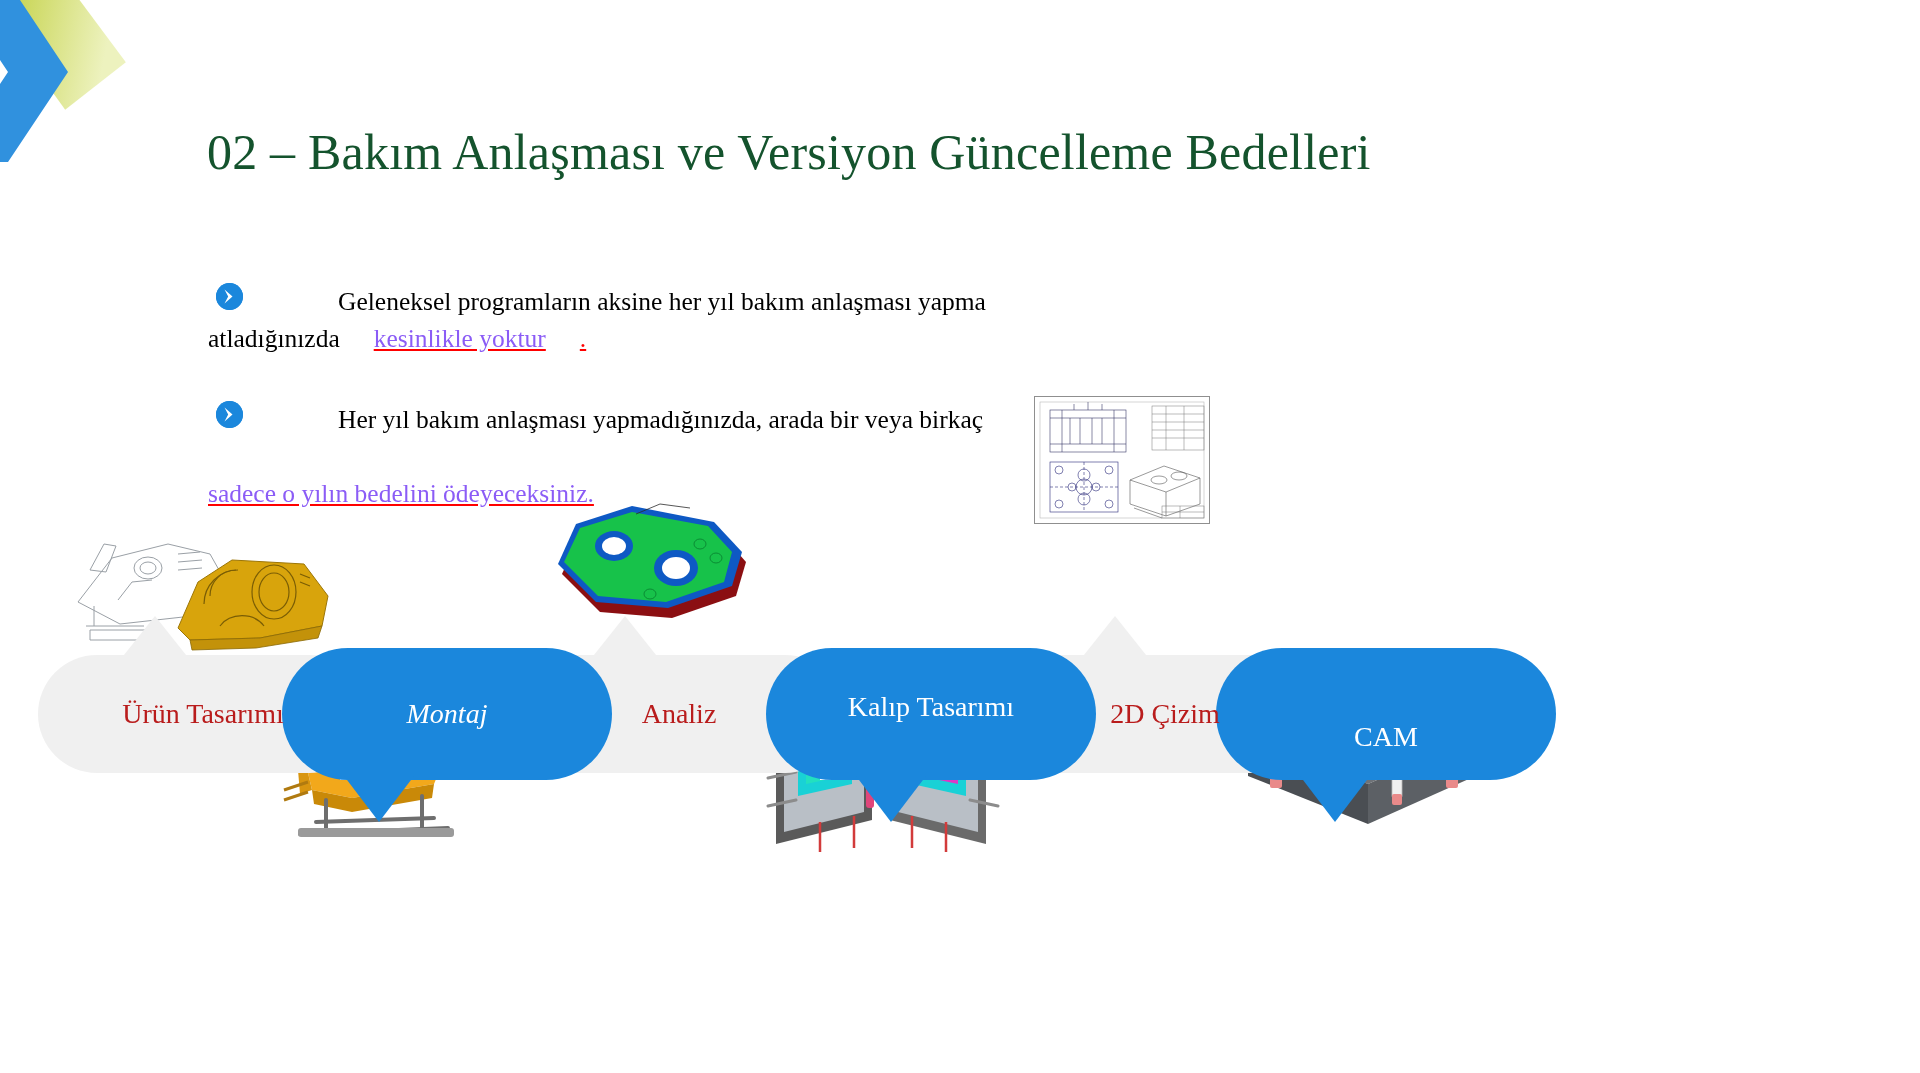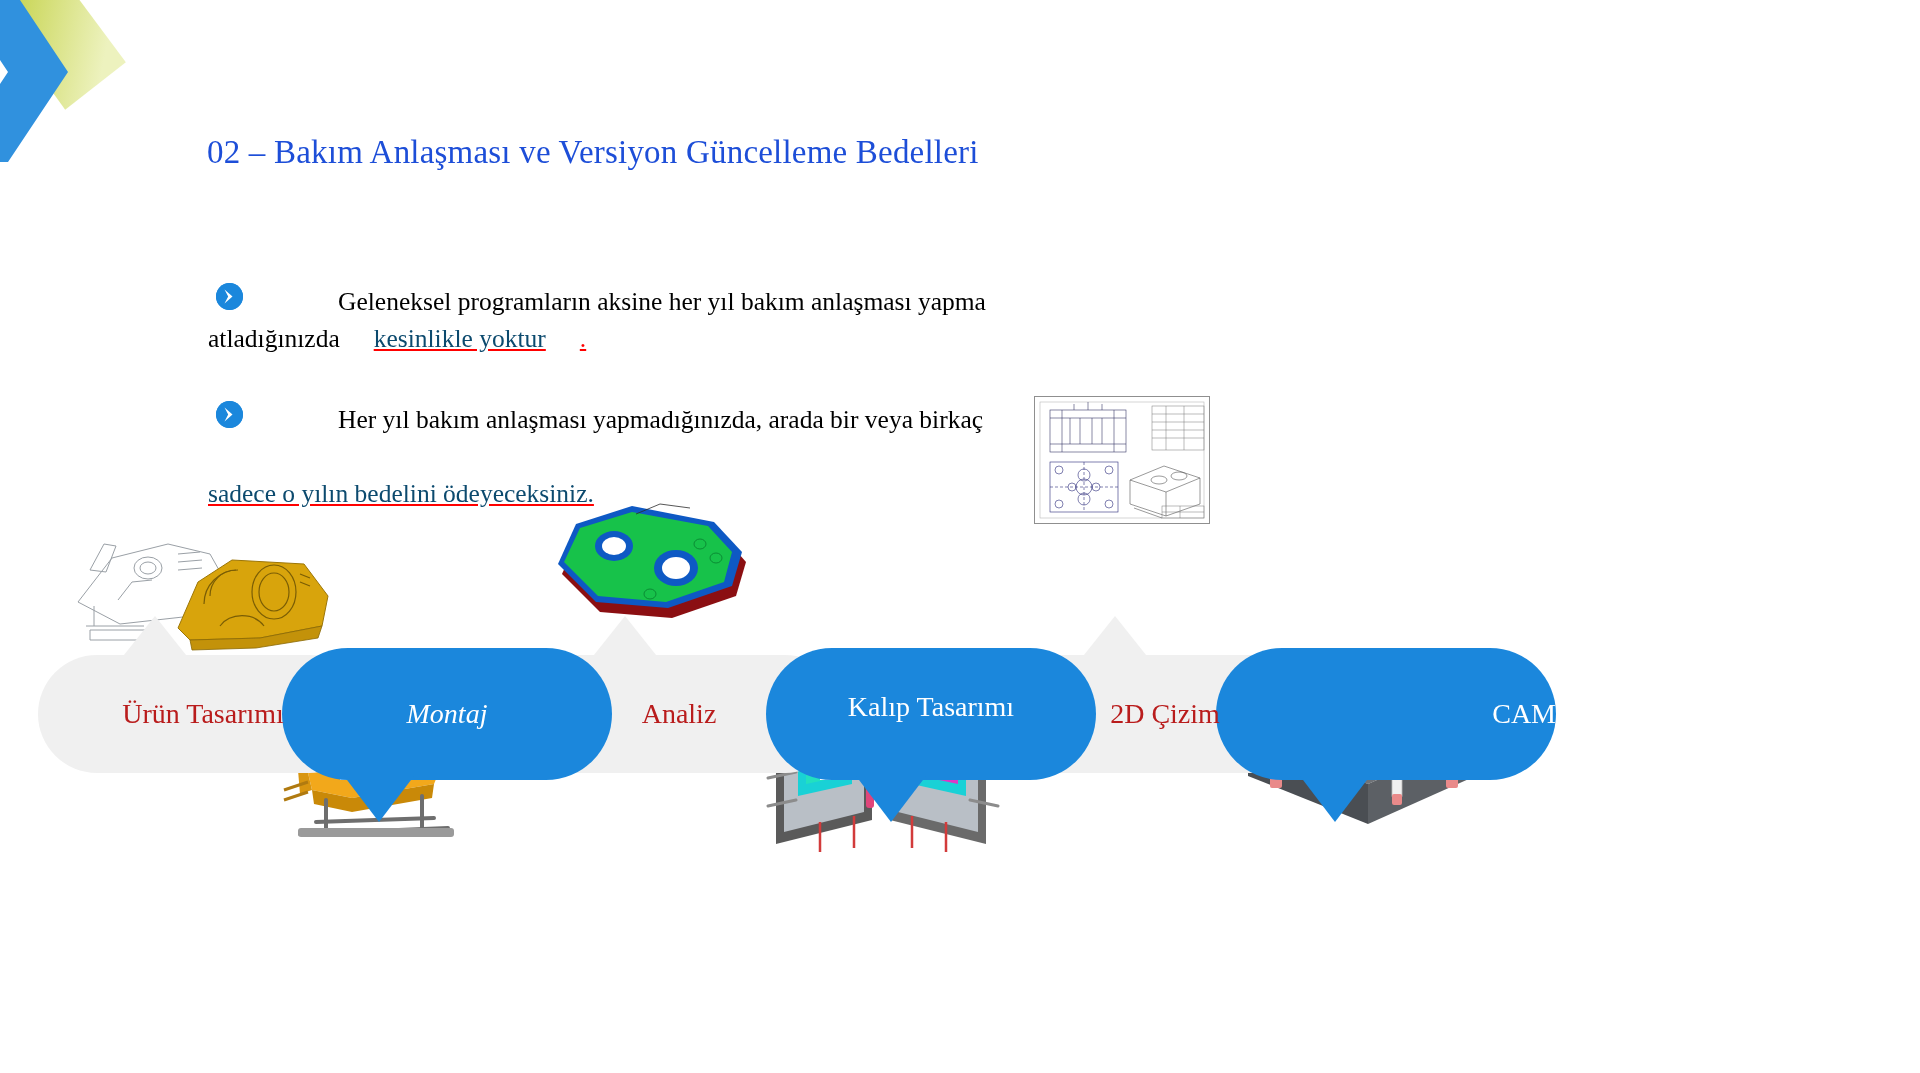--- a/index.html
+++ b/index.html
@@ -23,23 +23,23 @@
     width: 230px;
     height: 210px;
     pointer-events: none;
   }
 
   
   #slide-title {
     position: absolute;
     left: 207px;
     top: 128px;
-    font-size: 33px;
+    font-size: 50px;
     line-height: 48px;
-    color: #1d4ed8;
+    color: #14532d;
     white-space: nowrap;
     letter-spacing: .2px;
   }
 
   
   .para {
     position: absolute;
     left: 208px;
     width: 1090px;
     font-size: 25.5px;
@@ -63,21 +63,21 @@
   #bullet-1 { top: 0px; }
   #bullet-2 { top: 0px; }
   .bullet-icon svg { display: block; }
 
   .para-body {
     display: block;
     padding-left: 0;
     text-indent: 130px;
   }
   .red-underline {
-    color: #0c4a6e;
+    color: #8b5cf6;
     text-decoration: underline;
     text-decoration-color: #FF0000;
   }
   .red-plain {
     color: #FF0000;
     text-decoration: underline;
   }
   .gap { display: inline-block; width: 34px; }
 
   
@@ -370,15 +370,15 @@
 </div>
 <div class="pill grey" style="left:514px; top:655px; width:330px; height:118px; background:transparent;">
   <span class="pill-label">Analiz</span>
 </div>
 <div class="pill blue" style="left:766px; top:641px; width:330px; height:132px; background:transparent;text-align:center;">
   <span class="pill-label">Kalıp Tasarımı</span>
 </div>
 <div class="pill grey" style="left:1000px; top:655px; width:330px; height:118px; background:transparent;">
   <span class="pill-label">2D Çizim</span>
 </div>
-<div class="pill blue" style="left:1216px; top:648px; width:340px; height:132px; background:transparent;justify-content:flex-end;">
+<div class="pill blue" style="left:1216px; top:671px; width:340px; height:132px; background:transparent;">
   <span class="pill-label">CAM</span>
 </div>
 
 </body></html>

